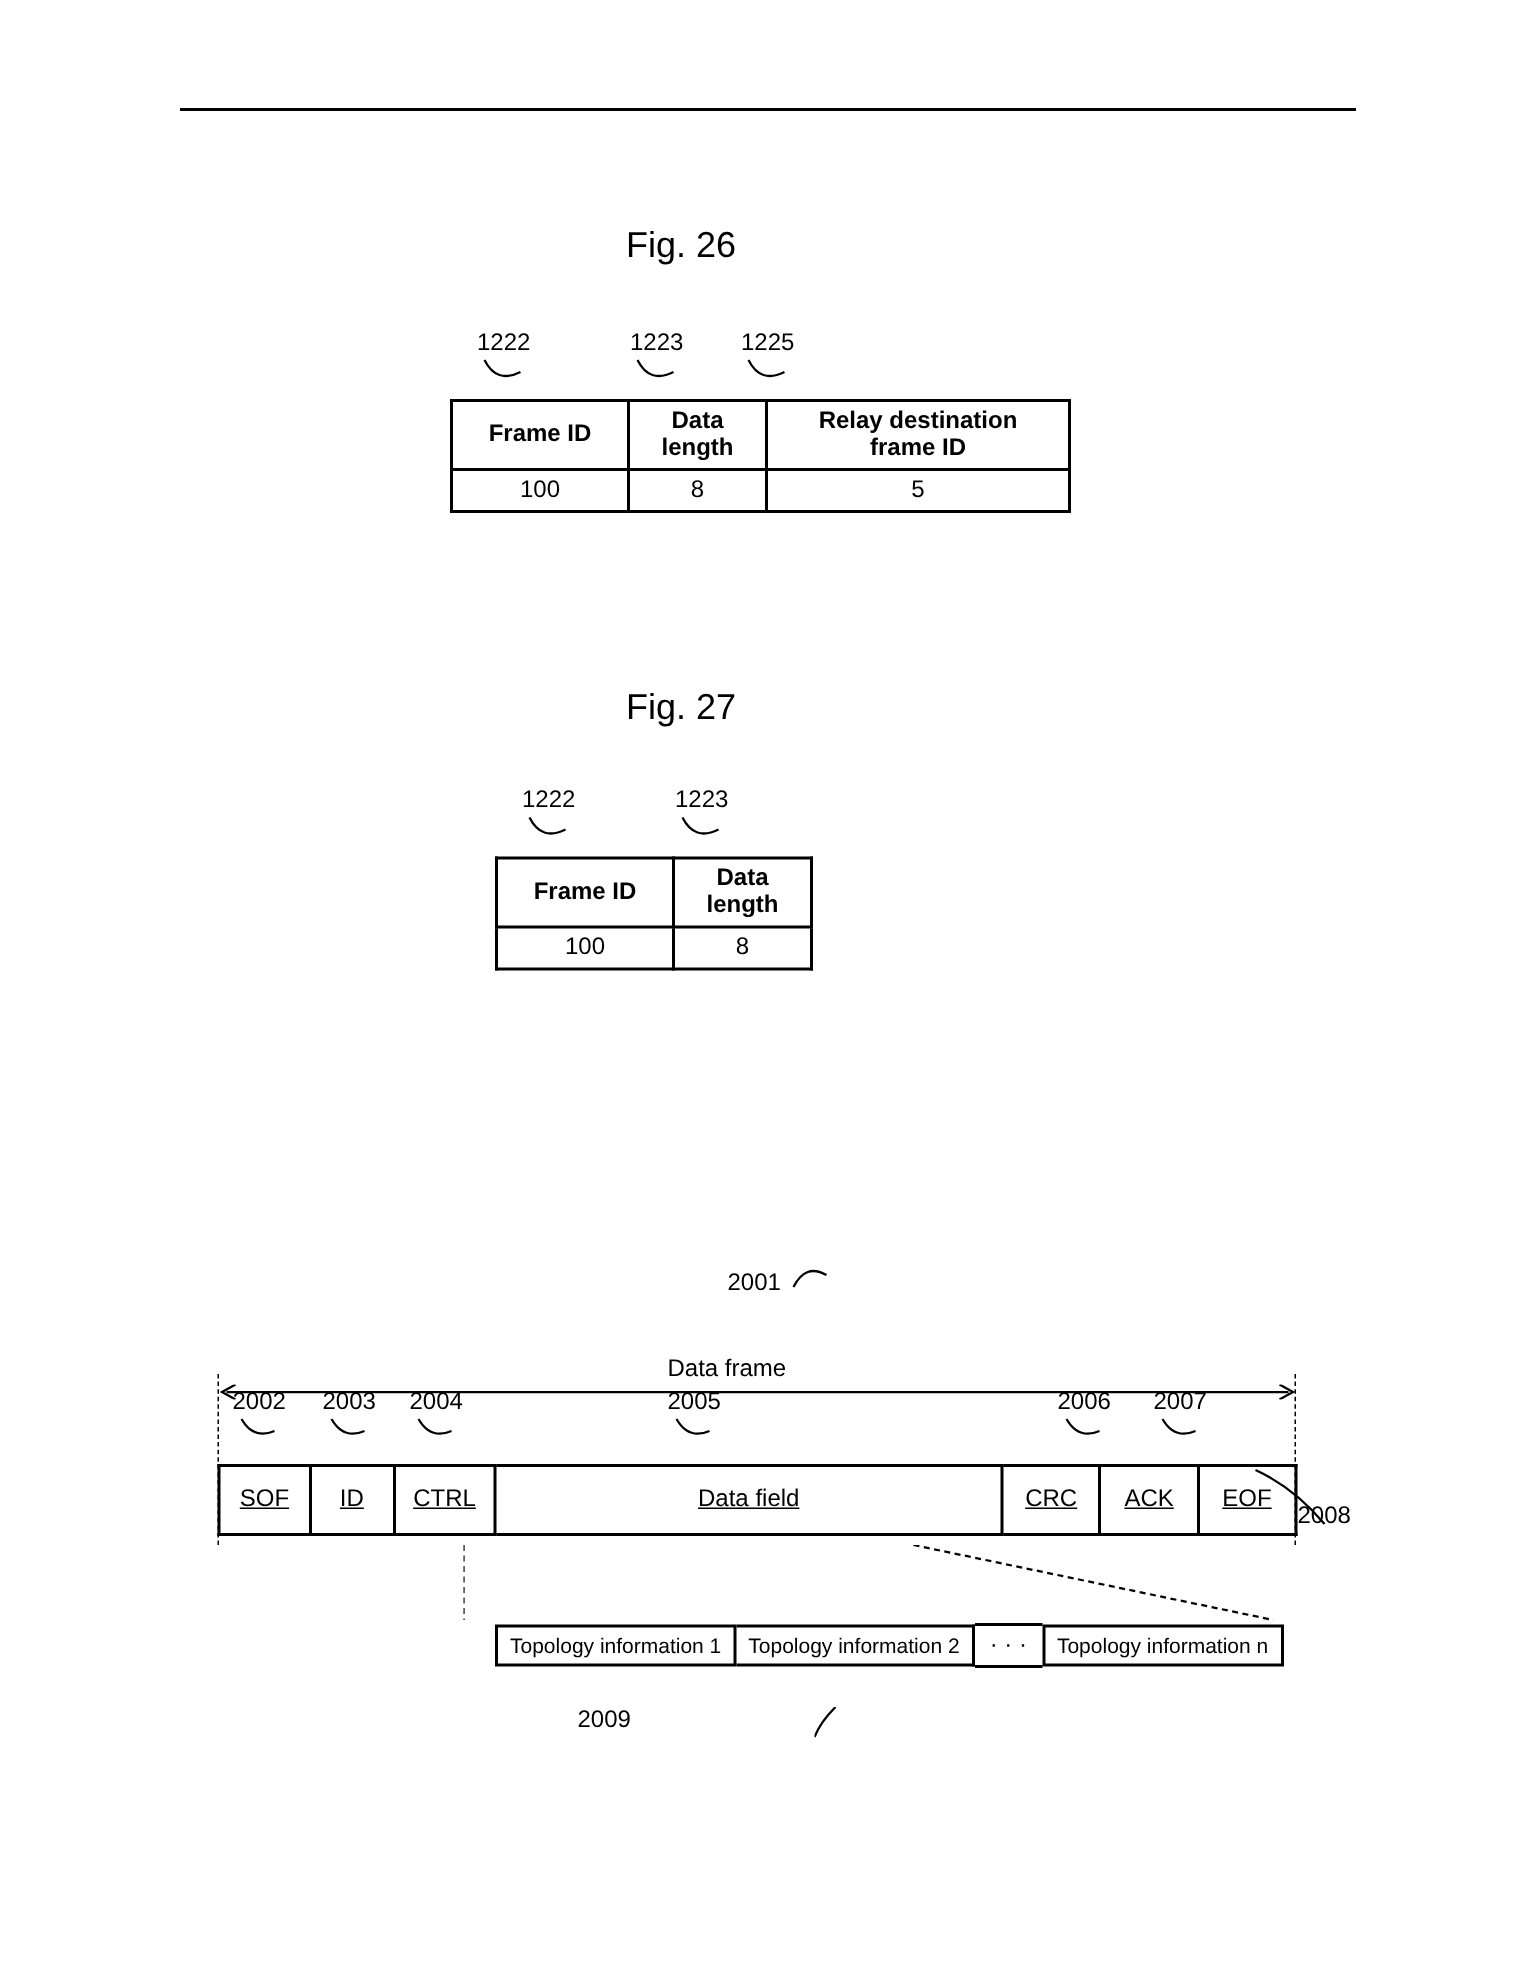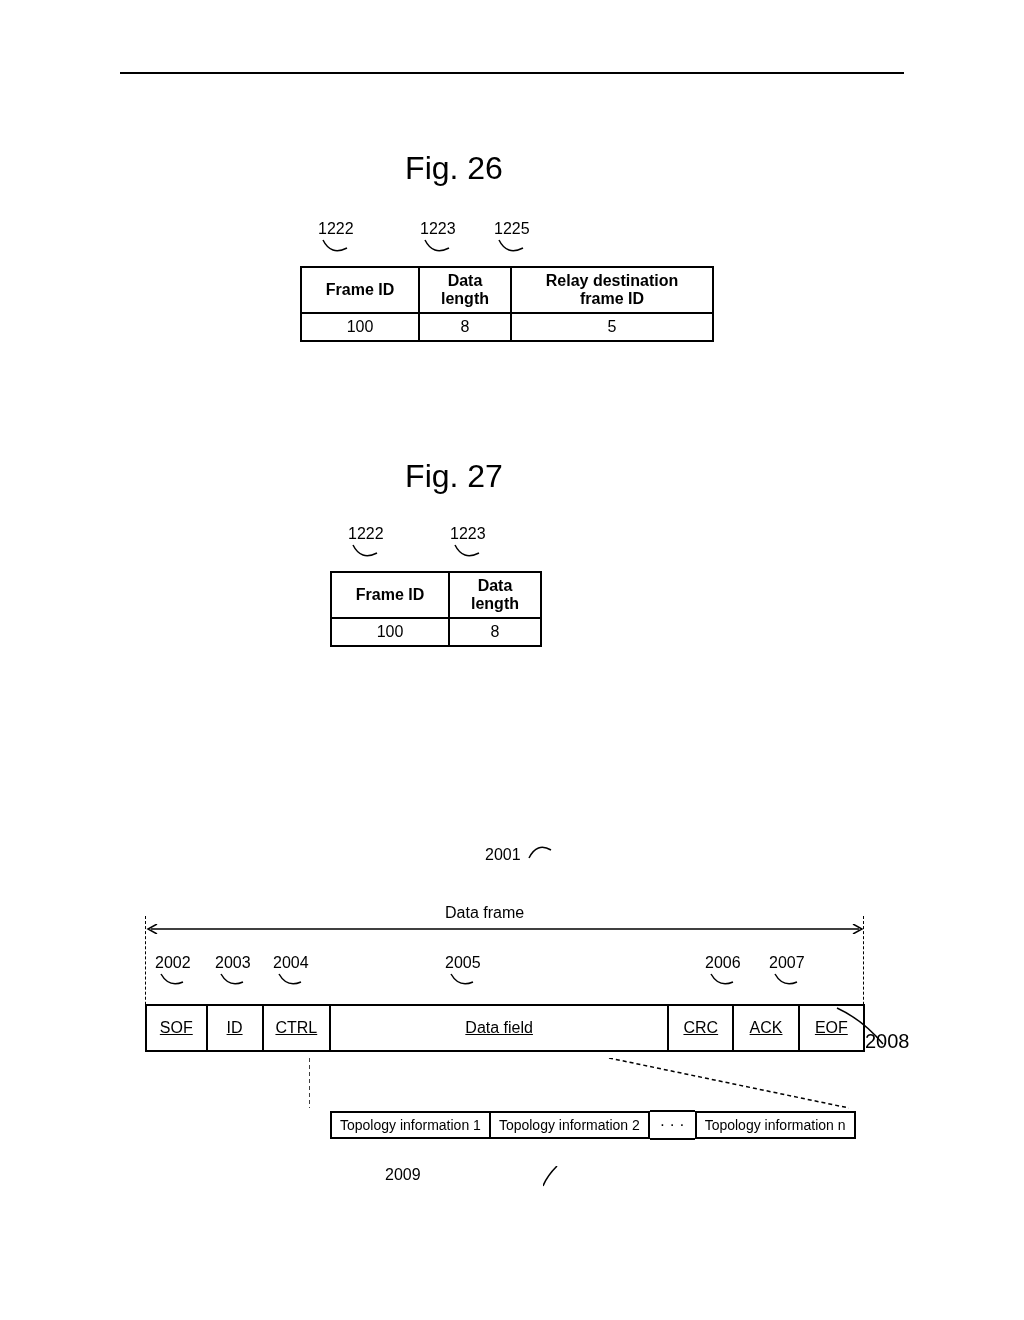--- a/index.html
+++ b/index.html
@@ -30,21 +30,21 @@
     width: 784px;
     display: flex;
     justify-content: space-between;
     font-size: 16px;
   }
   .header .left { font-weight: bold; }
   .header .center { position: absolute; left: 280px; }
   .header .right { position: absolute; right: 0; }
 
   .fig-title {
-    font-size: 32px;
+    font-size: 24px;
     text-align: center;
     width: 908px;
   }
   .fig26-title { position: absolute; top: 150px; }
   .fig27-title { position: absolute; top: 458px; }
   .fig28-title { position: absolute; top: 780px; }
 
   
   .fig26 { position: absolute; top: 220px; left: 300px; }
   .callout-row { position: relative; height: 46px; }
@@ -85,21 +85,21 @@
   }
   .arrow-line {
     position: absolute;
     top: 40px;
     left: 0;
     width: 720px;
     height: 10px;
   }
   .arrow-line svg { width: 100%; height: 100%; }
 
-  .callouts28 { position: relative; height: 50px; margin-top: 28px; }
+  .callouts28 { position: relative; height: 50px; }
   .callouts28 .callout { top: 0; font-size:16px;}
 
   .frame-table { position: relative; }
   table.frame {
     border-collapse: collapse;
     width: 720px;
     table-layout: fixed;
     text-decoration: underline;
   }
   table.frame td {
@@ -109,21 +109,21 @@
     text-align: center;
     height: 32px;
   }
   .w-sof{width:52px;} .w-id{width:48px;} .w-ctrl{width:58px;} .w-data{width:290px;}
   .w-crc{width:56px;} .w-ack{width:56px;} .w-eof{width:56px;}
 
   .eof-callout {
     position: absolute;
     left: 720px;
     top: 26px;
-    font-size: 20px;
+    font-size: 16px;
   }
   .eof-line { position:absolute; left:690px; top:2px; }
   .eof-line svg{ width:60px; height:48px;}
 
   .breakout {
     position: relative;
     margin-top: 6px;
     height: 56px;
   }
   .breakout svg { position:absolute; left:164px; top:0; width:540px; height:56px; }

